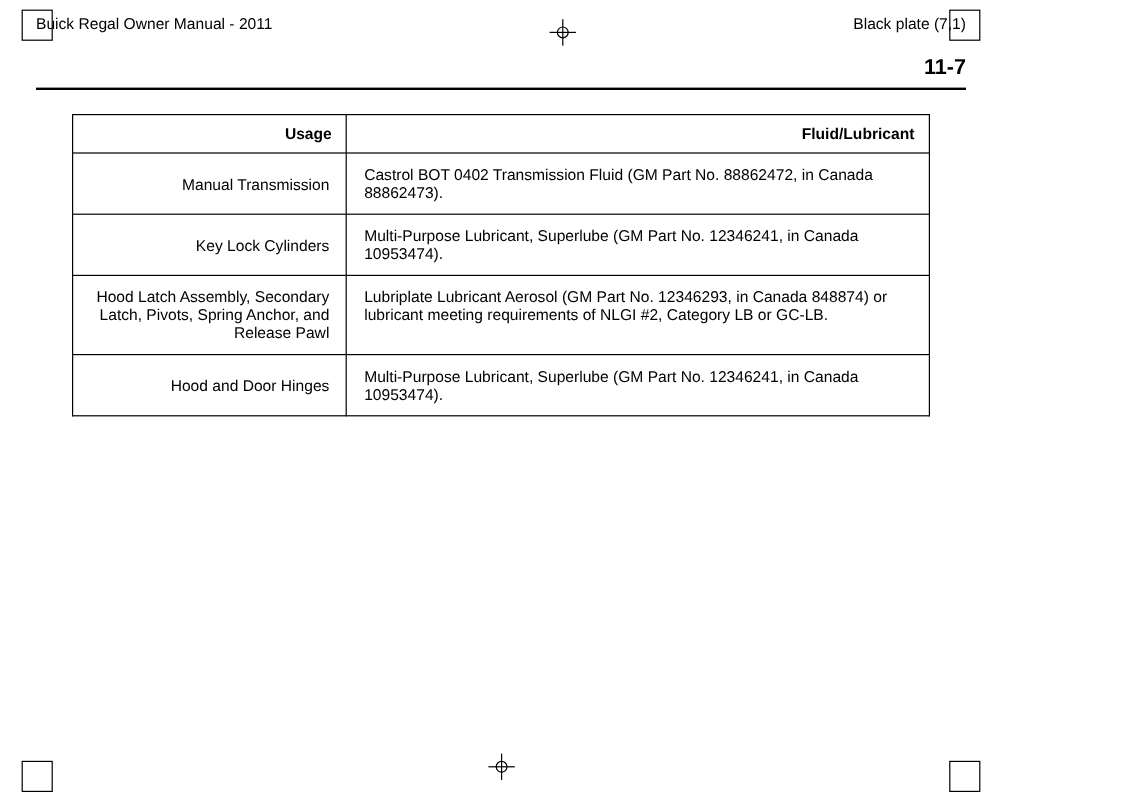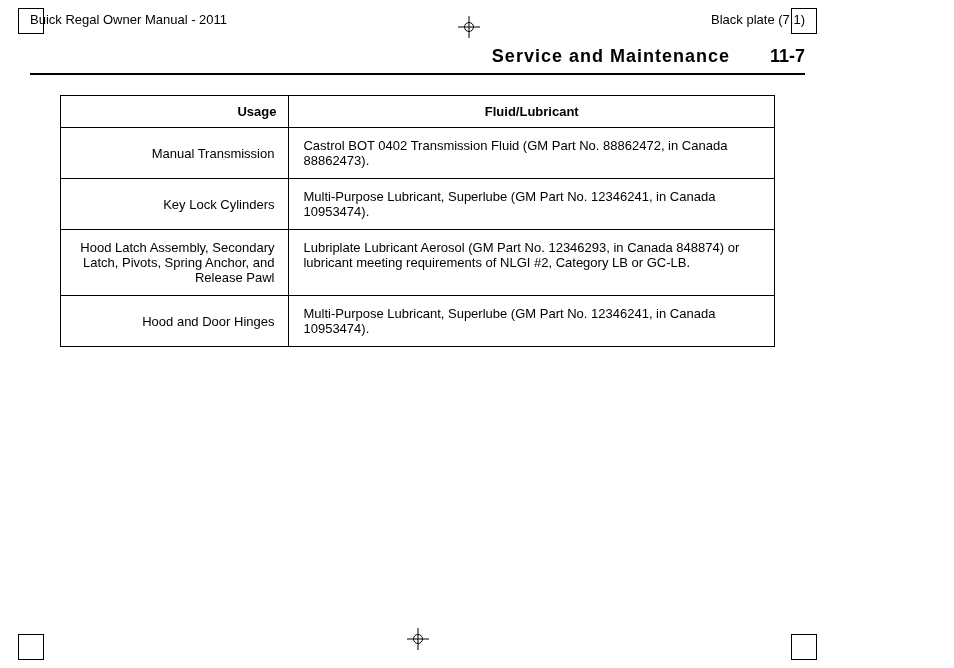--- a/index.html
+++ b/index.html
@@ -102,21 +102,21 @@
     
     table {
       width: 100%;
       border-collapse: collapse;
       border: 1.5px solid #000;
     }
 
     table th {
       background: #ffffff;
       font-weight: bold;
-      text-align: center;
+      text-align: right;
       padding: 8px 12px;
       border: 1.5px solid #000;
       font-size: 13px;
     }
 
     table td {
       padding: 10px 14px;
       border: 1.5px solid #000;
       vertical-align: top;
       font-size: 13px;
@@ -189,21 +189,20 @@
     <span>Buick Regal Owner Manual - 2011</span>
     <div class="header-center">
       <div class="crosshair">
         <div class="crosshair-circle"></div>
       </div>
     </div>
     <span>Black plate (7,1)</span>
   </div>
 
   <div style="margin: 0 30px; border-bottom: 2px solid #000; display: flex; justify-content: flex-end; padding-bottom: 6px; padding-right: 0;">
-    <span class="section-title">Service and Maintenance</span>
     <span class="section-number">11-7</span>
   </div>
 
   <div class="content-area">
     <table>
       <thead>
         <tr>
           <th class="usage-col">Usage</th>
           <th class="fluid-col">Fluid/Lubricant</th>
         </tr>

